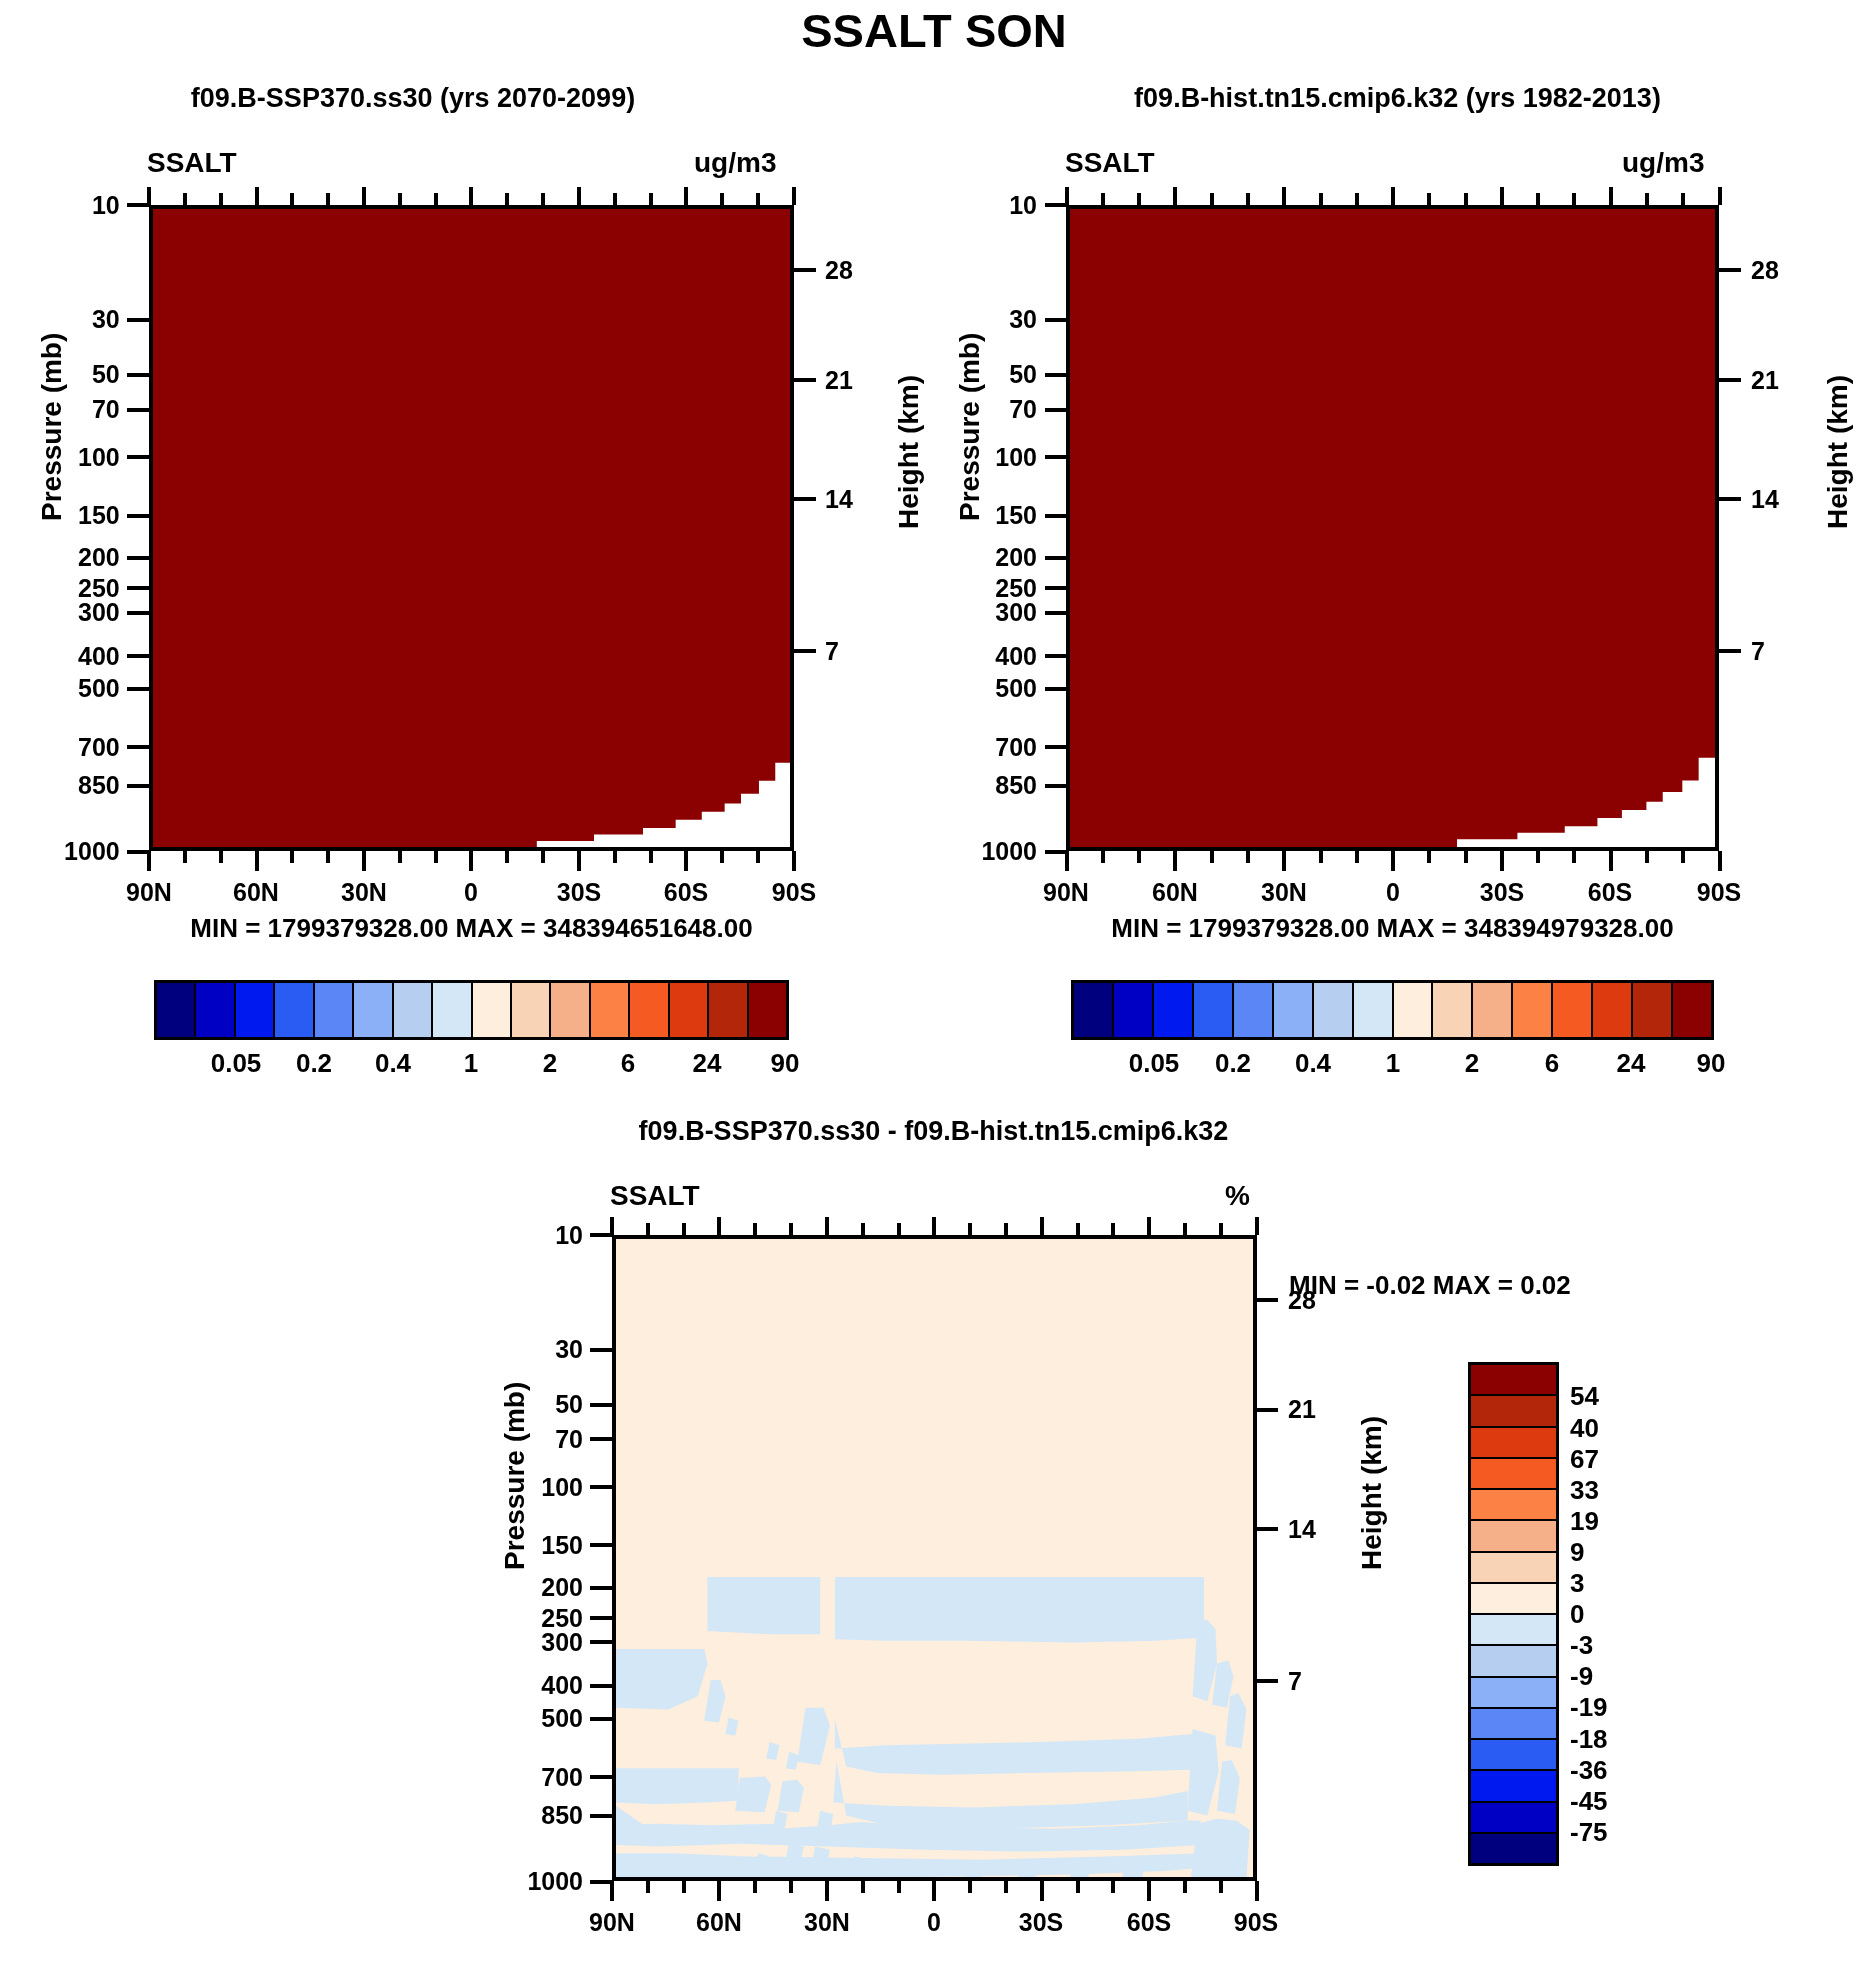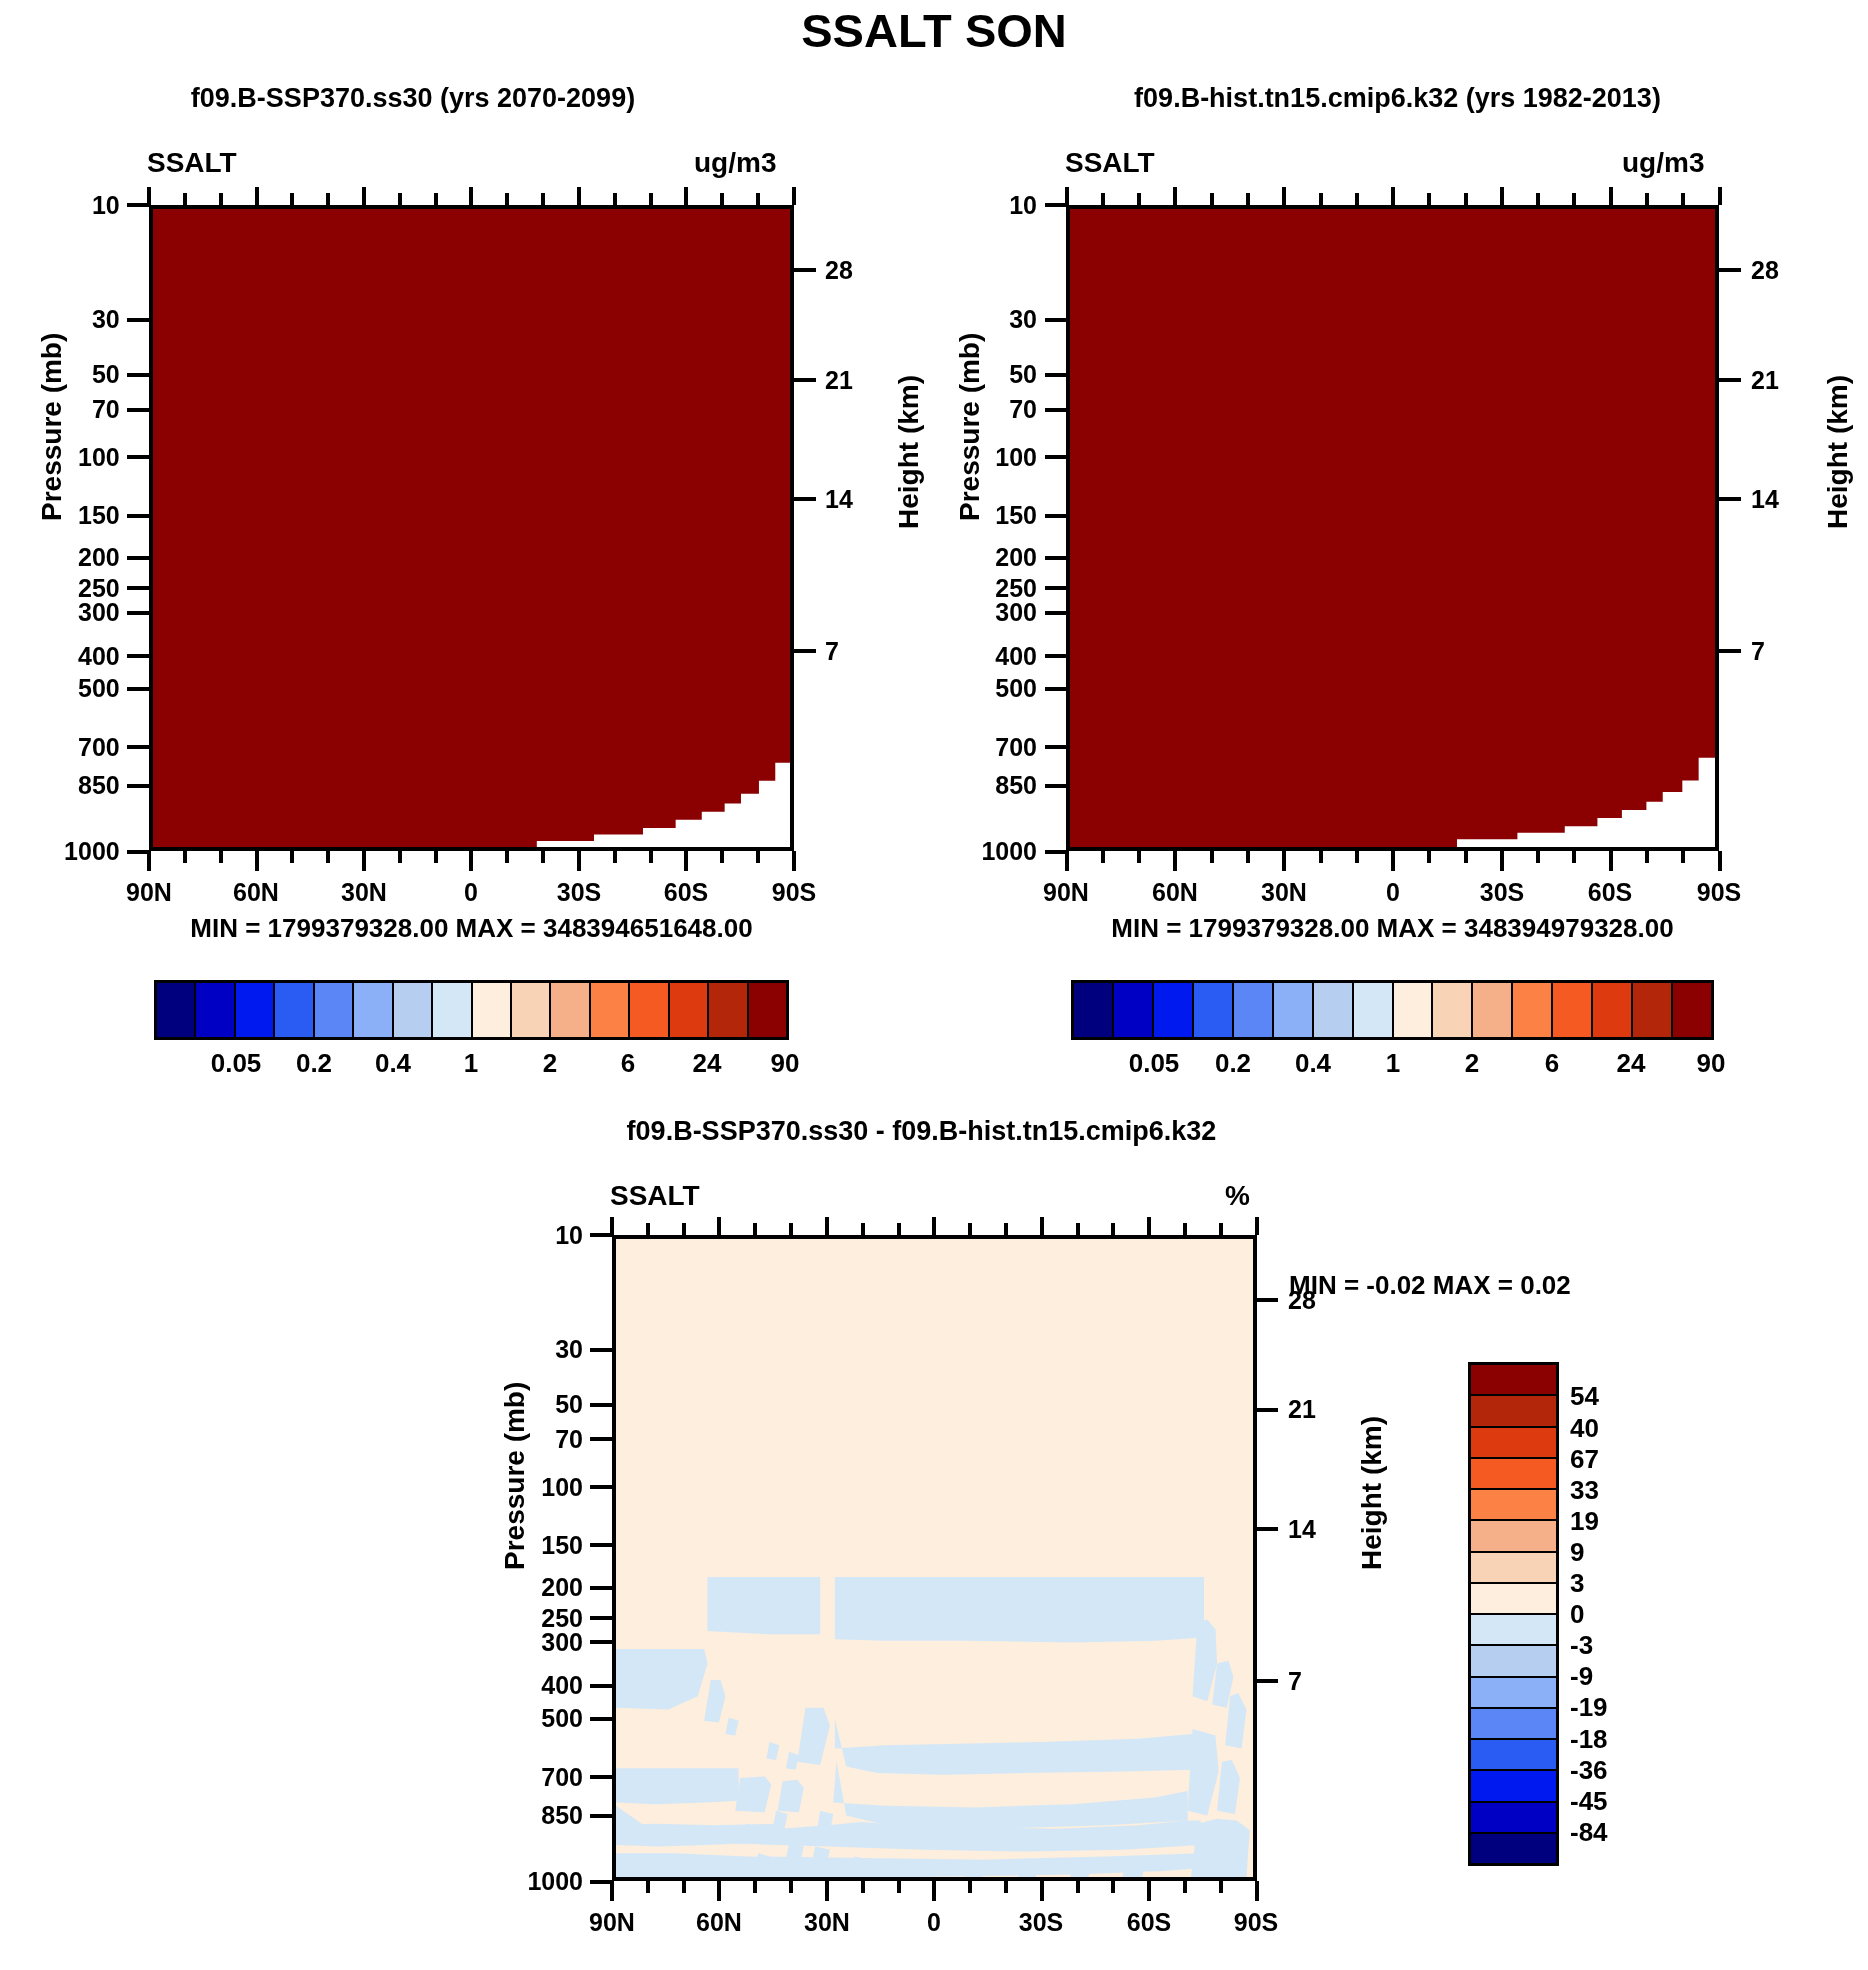--- a/index.html
+++ b/index.html
@@ -430,21 +430,21 @@
     <span style="left: 242px; top: 0px;">0.4</span>
     <span style="left: 322px; top: 0px;">1</span>
     <span style="left: 401px; top: 0px;">2</span>
     <span style="left: 481px; top: 0px;">6</span>
     <span style="left: 560px; top: 0px;">24</span>
     <span style="left: 640px; top: 0px;">90</span>
   </div>
 
 <div class="abs">
 
-  <div class="panel-title abs" style="top:1116px; left:442px; width:959px;">f09.B-SSP370.ss30 - f09.B-hist.tn15.cmip6.k32</div>
+  <div class="panel-title abs" style="top:1116px; left:454px; width:959px;">f09.B-SSP370.ss30 - f09.B-hist.tn15.cmip6.k32</div>
 
   <div class="hdr-left" style="top:1180px; left:610px;">SSALT</div>
   <div class="hdr-right" style="top:1180px; left:1225px;">%</div>
 
   <div class="plot-frame" id="frame-bd" style="left:612px; top:1235px; width:645px; height:646px;">
     <div class="fill-layer" style="background:#fdeedd;"></div>
     <svg class="fill-layer" viewBox="0 0 780 782" preserveAspectRatio="none">
       <g fill="#d3e7f7">
 
         <path d="M112,414 L112,480 L190,484 L250,484 L250,414 Z"></path>
@@ -633,15 +633,15 @@
     <span style="left: 0px; top: 159px;">19</span>
     <span style="left: 0px; top: 190px;">9</span>
     <span style="left: 0px; top: 221px;">3</span>
     <span style="left: 0px; top: 252px;">0</span>
     <span style="left: 0px; top: 283px;">-3</span>
     <span style="left: 0px; top: 314px;">-9</span>
     <span style="left: 0px; top: 345px;">-19</span>
     <span style="left: 0px; top: 377px;">-18</span>
     <span style="left: 0px; top: 408px;">-36</span>
     <span style="left: 0px; top: 439px;">-45</span>
-    <span style="left: 0px; top: 470px;">-84</span>
+    <span style="left: 0px; top: 470px;">-75</span>
   </div>
 
 
 </body></html>

